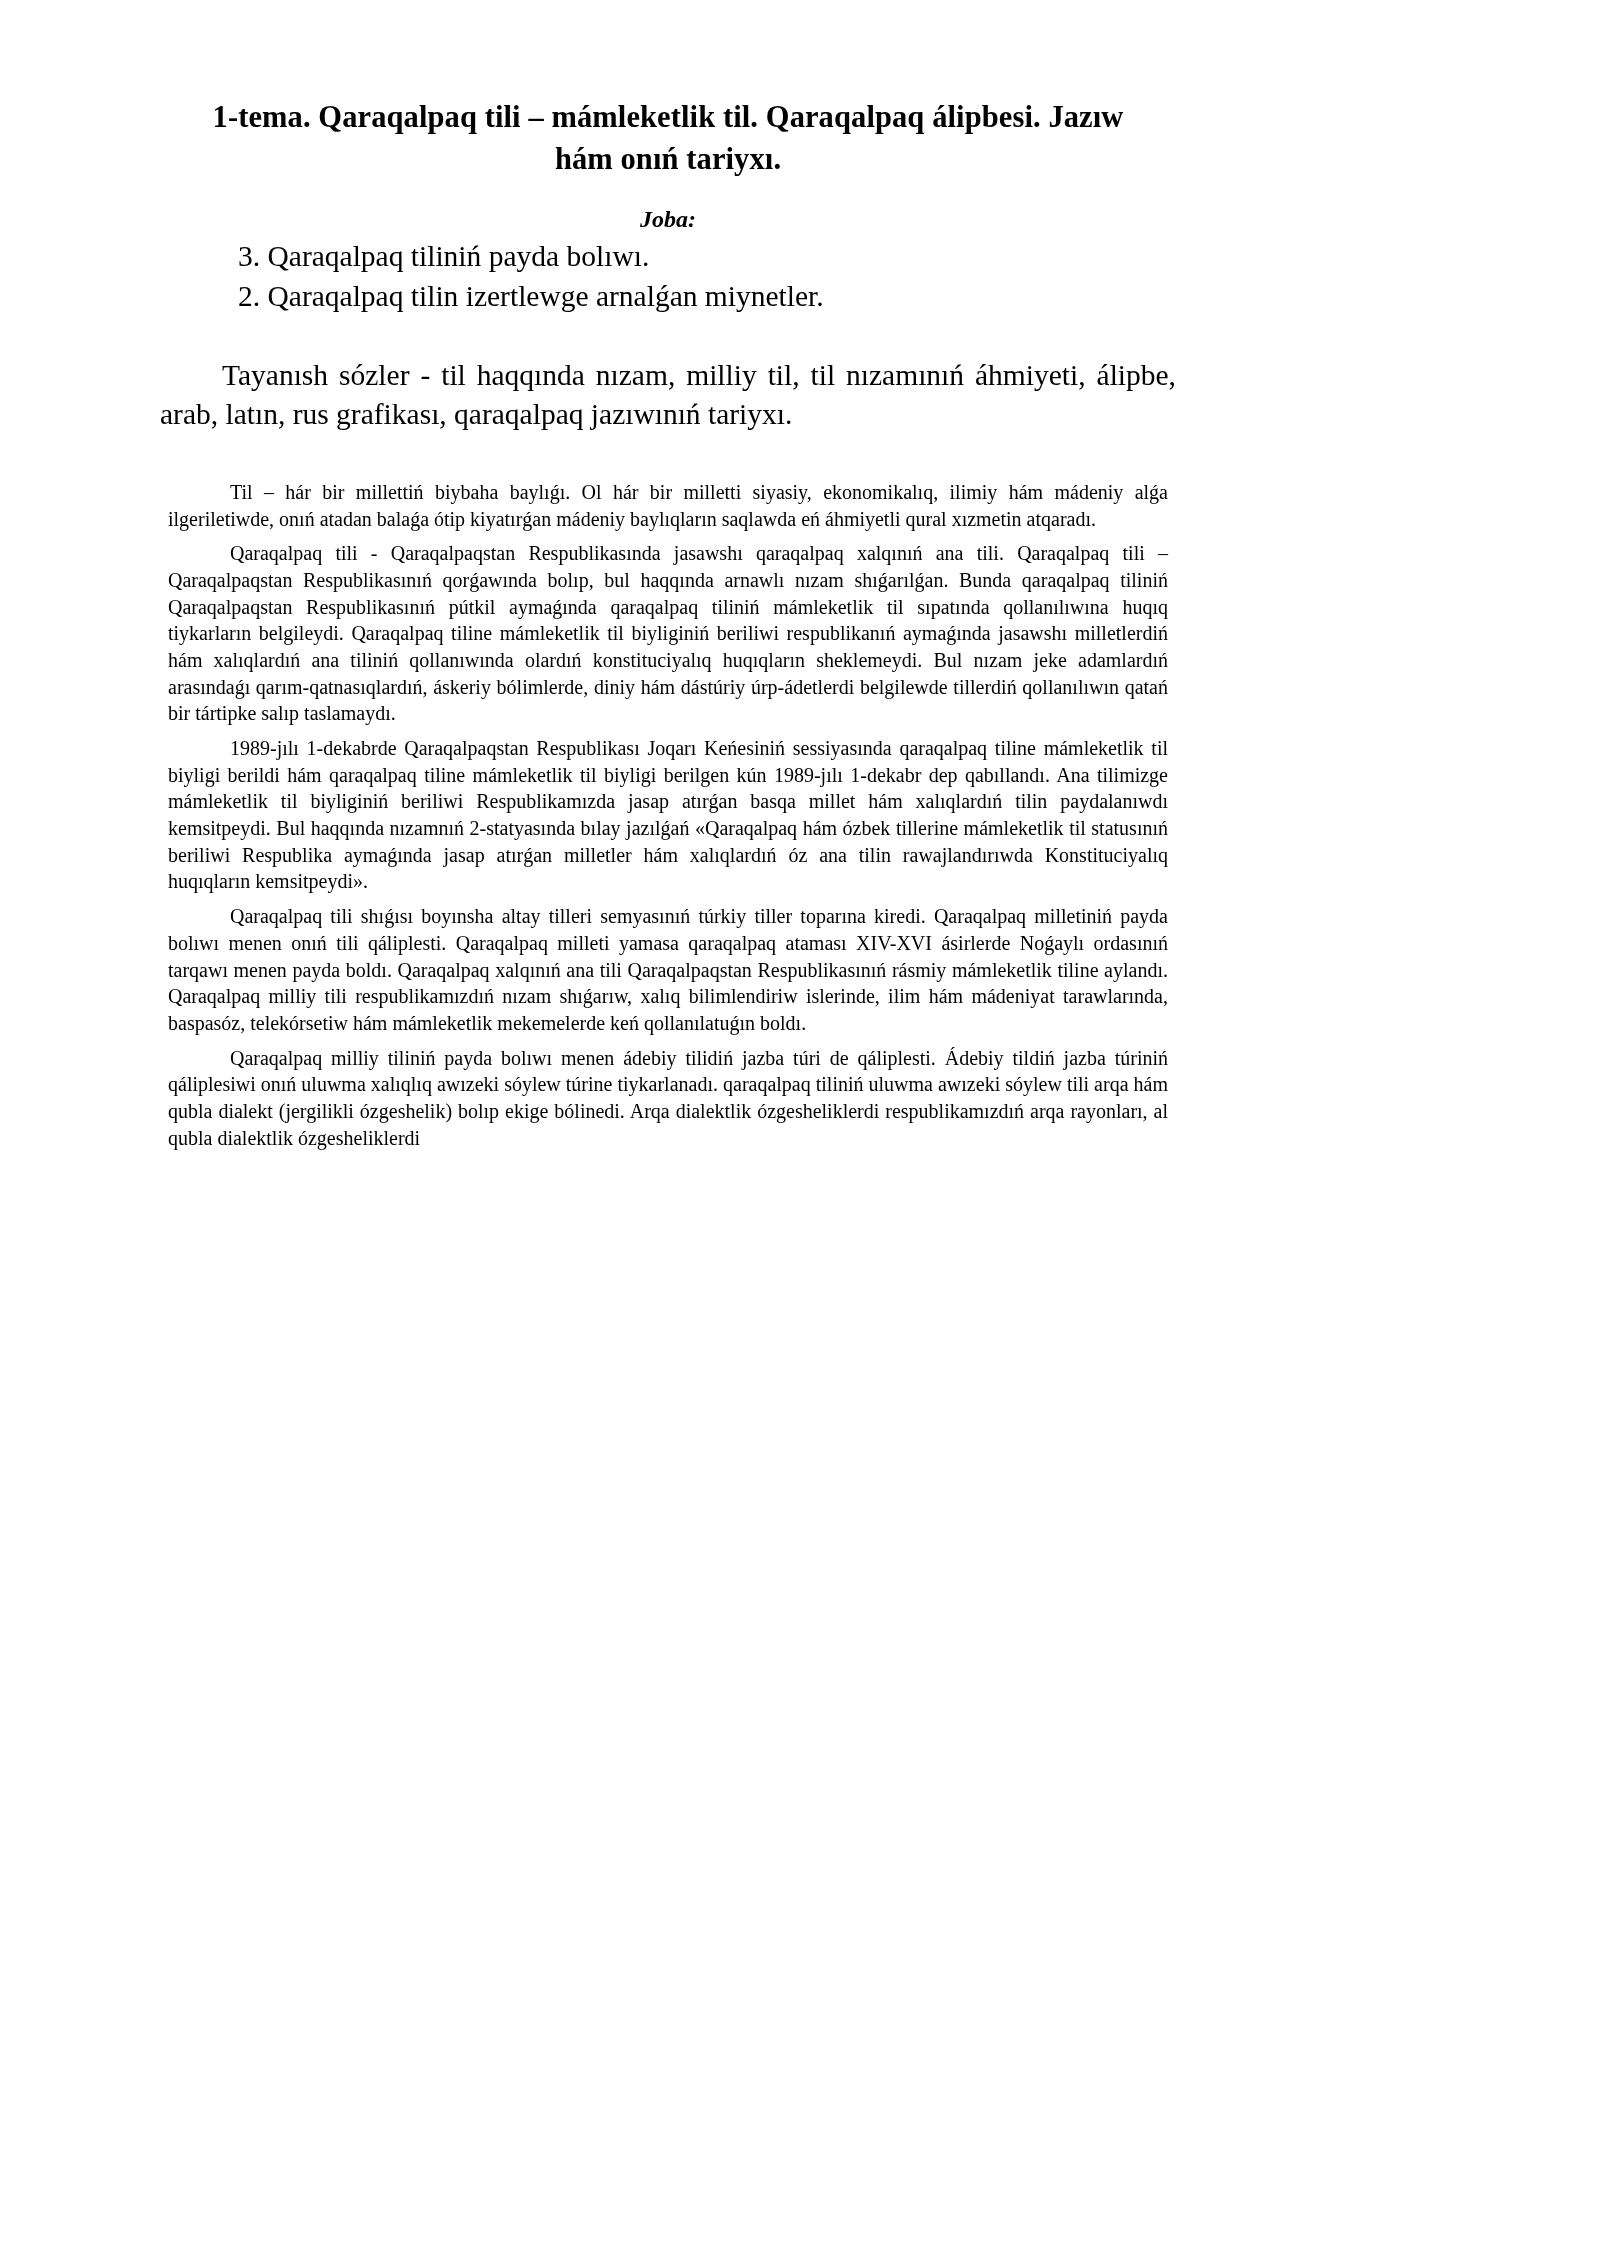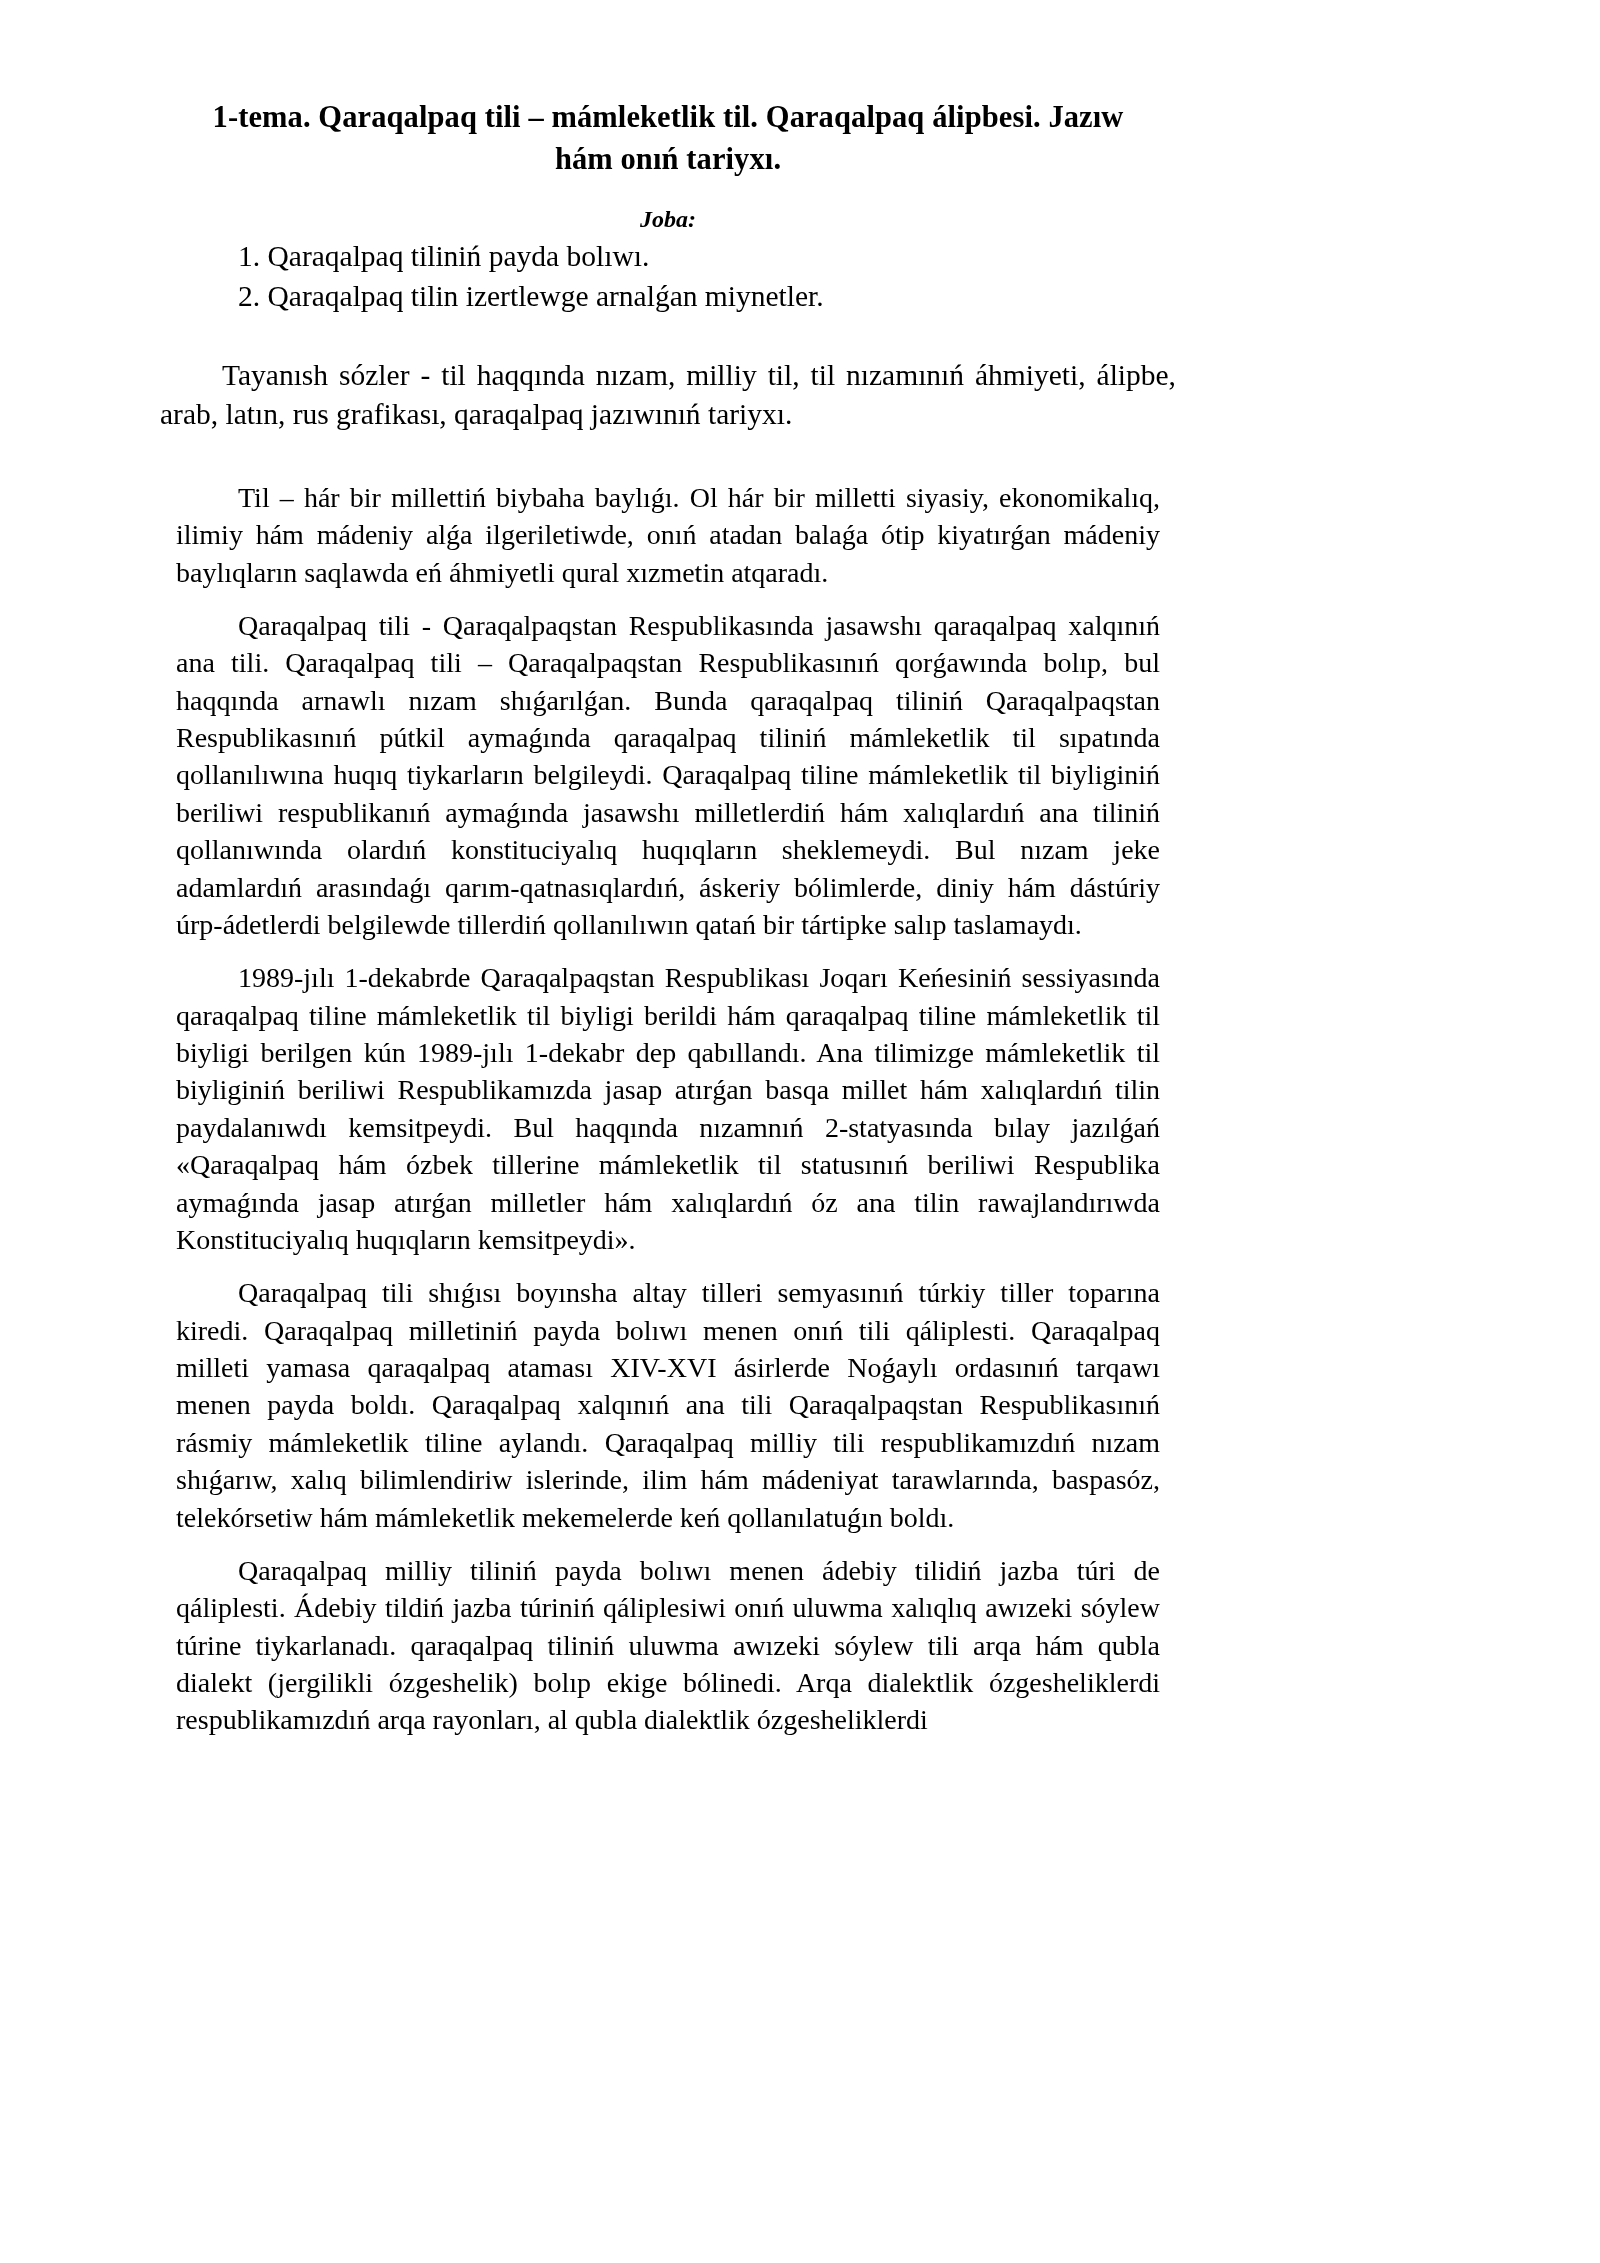--- a/index.html
+++ b/index.html
@@ -57,43 +57,43 @@
     text-indent: 62px;
     margin: 40px 0 0 0;
   }
   .keywords .lead {
     font-weight: normal;
   }
   .body-block {
     margin-top: 44px;
   }
   p.para {
-    font-size: 28px;
+    font-size: 20px;
     line-height: 1.335;
     text-align: justify;
     text-justify: inter-word;
     text-indent: 62px;
-    margin: 16px;
+    margin: 8px;
     hyphens: none;
   }
   p.para.last-open {
     text-align: justify;
   }
 </style>
 </head>
 <body>
 
 <div class="page">
 
   <h1 class="doc-title">1-tema. Qaraqalpaq tili – mámleketlik til. Qaraqalpaq álipbesi. Jazıw hám onıń tariyxı.</h1>
 
   <div class="joba-heading">Joba:</div>
 
   <ol class="agenda">
-    <li>1. Qaraqalpaq tiliniń payda bolıwı.</li>
+    <li>3. Qaraqalpaq tiliniń payda bolıwı.</li>
     <li>2. Qaraqalpaq tilin izertlewge arnalǵan miynetler.</li>
   </ol>
 
   <p class="keywords"><span class="lead">Tayanısh sózler</span><span> - til haqqında nızam, milliy til, til nızamınıń áhmiyeti, álipbe, arab, latın, rus grafikası, qaraqalpaq jazıwınıń tariyxı.</span></p>
 
   <div class="body-block">
     <p class="para">Til – hár bir millettiń biybaha baylıǵı. Ol hár bir milletti siyasiy, ekonomikalıq, ilimiy hám mádeniy alǵa ilgeriletiwde, onıń atadan balaǵa ótip kiyatırǵan mádeniy baylıqların saqlawda eń áhmiyetli qural xızmetin atqaradı.</p>
     <p class="para">Qaraqalpaq tili - Qaraqalpaqstan Respublikasında jasawshı qaraqalpaq xalqınıń ana tili. Qaraqalpaq tili – Qaraqalpaqstan Respublikasınıń qorǵawında bolıp, bul haqqında arnawlı nızam shıǵarılǵan. Bunda qaraqalpaq tiliniń Qaraqalpaqstan Respublikasınıń  pútkil aymaǵında qaraqalpaq tiliniń mámleketlik til sıpatında qollanılıwına huqıq tiykarların belgileydi. Qaraqalpaq tiline mámleketlik til biyliginiń beriliwi respublikanıń aymaǵında jasawshı milletlerdiń hám xalıqlardıń ana tiliniń qollanıwında olardıń konstituciyalıq huqıqların sheklemeydi. Bul nızam jeke adamlardıń arasındaǵı qarım-qatnasıqlardıń, áskeriy bólimlerde, diniy hám dástúriy úrp-ádetlerdi belgilewde tillerdiń qollanılıwın qatań bir tártipke salıp taslamaydı.</p>
     <p class="para">1989-jılı 1-dekabrde Qaraqalpaqstan Respublikası Joqarı Keńesiniń sessiyasında qaraqalpaq tiline mámleketlik til biyligi berildi hám qaraqalpaq tiline mámleketlik til biyligi berilgen kún 1989-jılı 1-dekabr dep qabıllandı. Ana tilimizge mámleketlik til biyliginiń beriliwi Respublikamızda jasap atırǵan basqa millet hám xalıqlardıń tilin paydalanıwdı kemsitpeydi. Bul haqqında nızamnıń 2-statyasında bılay jazılǵań «Qaraqalpaq hám ózbek tillerine mámleketlik til statusınıń beriliwi Respublika aymaǵında jasap atırǵan milletler hám xalıqlardıń óz ana tilin rawajlandırıwda Konstituciyalıq huqıqların kemsitpeydi».</p>
     <p class="para">Qaraqalpaq tili shıǵısı boyınsha altay tilleri semyasınıń túrkiy tiller toparına kiredi. Qaraqalpaq milletiniń payda bolıwı menen onıń tili qáliplesti. Qaraqalpaq milleti yamasa qaraqalpaq ataması XIV-XVI ásirlerde Noǵaylı ordasınıń tarqawı menen payda boldı. Qaraqalpaq xalqınıń ana tili Qaraqalpaqstan Respublikasınıń rásmiy mámleketlik tiline aylandı. Qaraqalpaq milliy tili respublikamızdıń nızam shıǵarıw, xalıq bilimlendiriw islerinde, ilim hám mádeniyat tarawlarında, baspasóz, telekórsetiw hám mámleketlik mekemelerde keń qollanılatuǵın boldı.</p>

